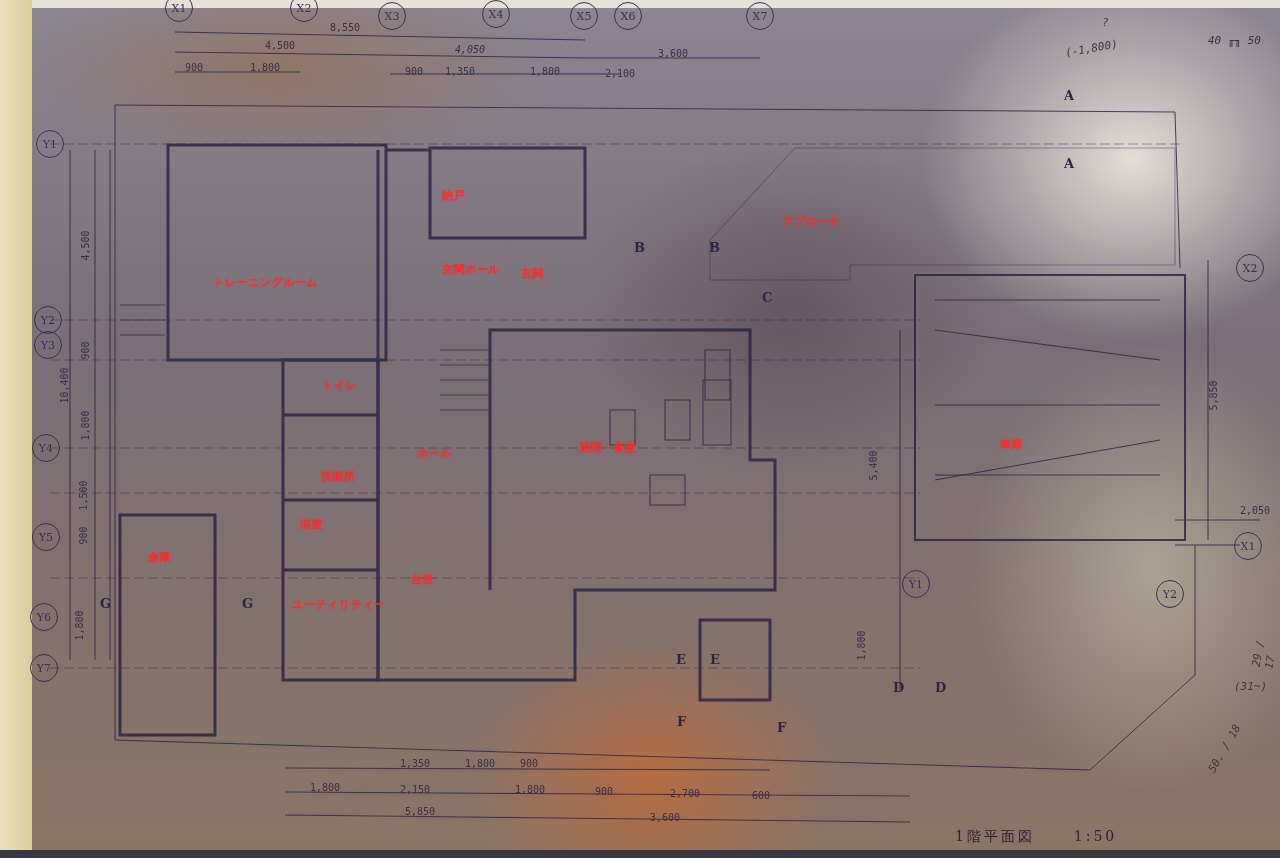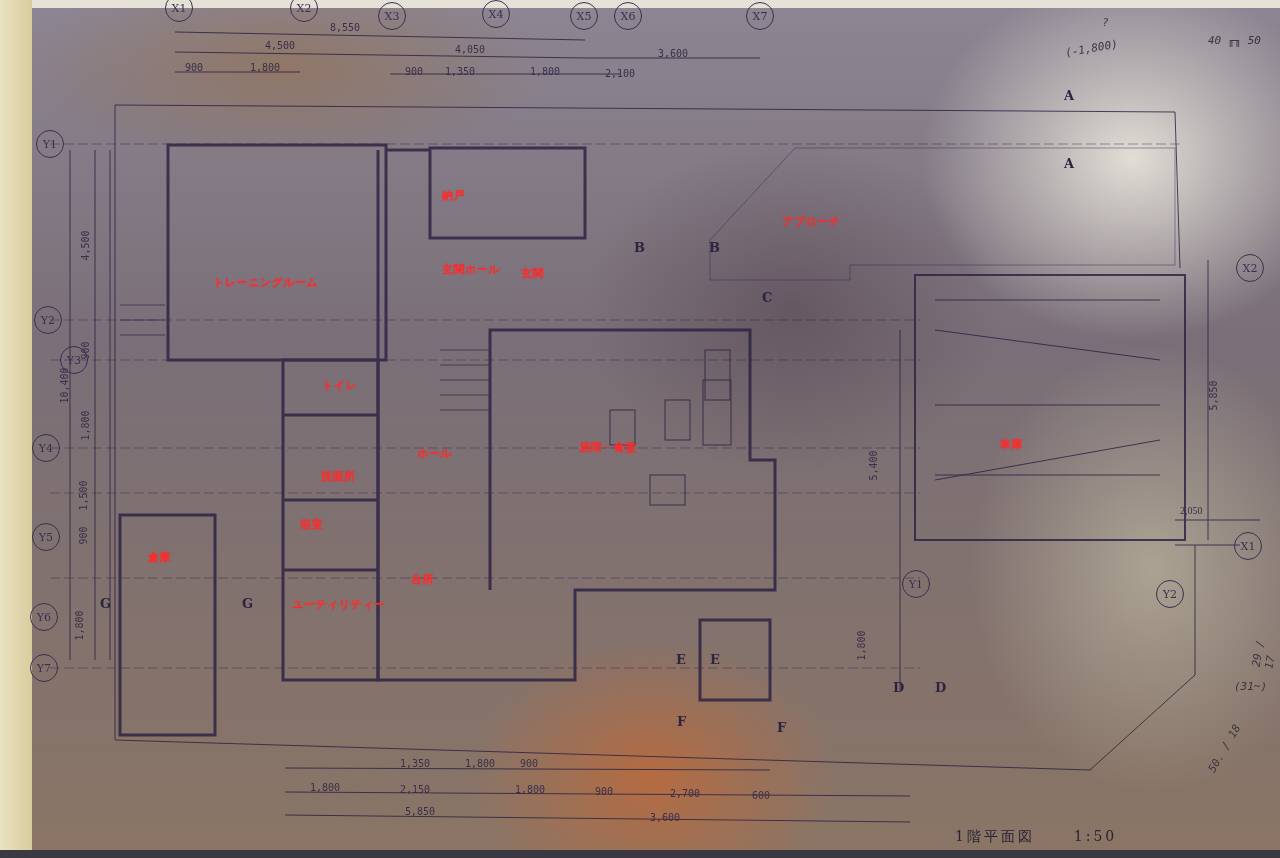--- a/index.html
+++ b/index.html
@@ -127,31 +127,31 @@
 <div class="grid" style="left:378px;top:2px;">X3</div>
 <div class="grid" style="left:482px;top:0px;">X4</div>
 <div class="grid" style="left:570px;top:2px;">X5</div>
 <div class="grid" style="left:614px;top:2px;">X6</div>
 <div class="grid" style="left:746px;top:2px;">X7</div>
 <div class="grid" style="left:1236px;top:254px;">X2</div>
 <div class="grid" style="left:1234px;top:532px;">X1</div>
 
 <div class="grid" style="left:36px;top:130px;">Y1</div>
 <div class="grid" style="left:34px;top:306px;">Y2</div>
-<div class="grid" style="left:34px;top:346px;margin-left:26px;">Y3</div>
+<div class="grid" style="left:34px;top:331px;">Y3</div>
 <div class="grid" style="left:32px;top:434px;">Y4</div>
 <div class="grid" style="left:32px;top:479px;margin-top:44px;">Y5</div>
 <div class="grid" style="left:30px;top:564px;margin-top:39px;">Y6</div>
 <div class="grid" style="left:30px;top:654px;">Y7</div>
 <div class="grid" style="left:902px;top:570px;">Y1</div>
 <div class="grid" style="left:1156px;top:580px;">Y2</div>
 
 <div class="dim" style="left:330px;top:22px;">8,550</div>
 <div class="dim" style="left:265px;top:40px;">4,500</div>
-<div class="dim" style="left:455px;top:44px;">4,050</div>
+<div class="dim" style="left:455px;top:44px;font-style:italic;">4,050</div>
 <div class="dim" style="left:658px;top:48px;">3,600</div>
 <div class="dim" style="left:185px;top:62px;">900</div>
 <div class="dim" style="left:250px;top:62px;">1,800</div>
 <div class="dim" style="left:405px;top:66px;">900</div>
 <div class="dim" style="left:445px;top:66px;">1,350</div>
 <div class="dim" style="left:530px;top:66px;">1,800</div>
 <div class="dim" style="left:605px;top:68px;">2,100</div>
 
 <div class="dim" style="left:70px;top:240px;transform:rotate(-90deg);">4,500</div>
 <div class="dim" style="left:76px;top:345px;transform:rotate(-90deg);">900</div>
@@ -167,21 +167,21 @@
 <div class="dim" style="left:310px;top:782px;">1,800</div>
 <div class="dim" style="left:400px;top:784px;">2,150</div>
 <div class="dim" style="left:515px;top:784px;">1,800</div>
 <div class="dim" style="left:595px;top:786px;">900</div>
 <div class="dim" style="left:670px;top:788px;">2,700</div>
 <div class="dim" style="left:752px;top:790px;">600</div>
 <div class="dim" style="left:405px;top:806px;">5,850</div>
 <div class="dim" style="left:650px;top:812px;">3,600</div>
 
 <div class="dim" style="left:1198px;top:390px;transform:rotate(-90deg);">5,850</div>
-<div class="dim" style="left:1180px;top:505px;font-family:Liberation Serif, serif;">2,050</div>
+<div class="dim" style="left:1240px;top:505px;">2,050</div>
 <div class="dim" style="left:846px;top:640px;transform:rotate(-90deg);">1,800</div>
 <div class="dim" style="left:858px;top:460px;transform:rotate(-90deg);">5,400</div>
 
 <div class="sect" style="left:1064px;top:88px;">A</div>
 <div class="sect" style="left:1064px;top:156px;">A</div>
 <div class="sect" style="left:634px;top:240px;">B</div>
 <div class="sect" style="left:709px;top:240px;">B</div>
 <div class="sect" style="left:762px;top:290px;">C</div>
 <div class="sect" style="left:893px;top:680px;">D</div>
 <div class="sect" style="left:935px;top:680px;">D</div>

